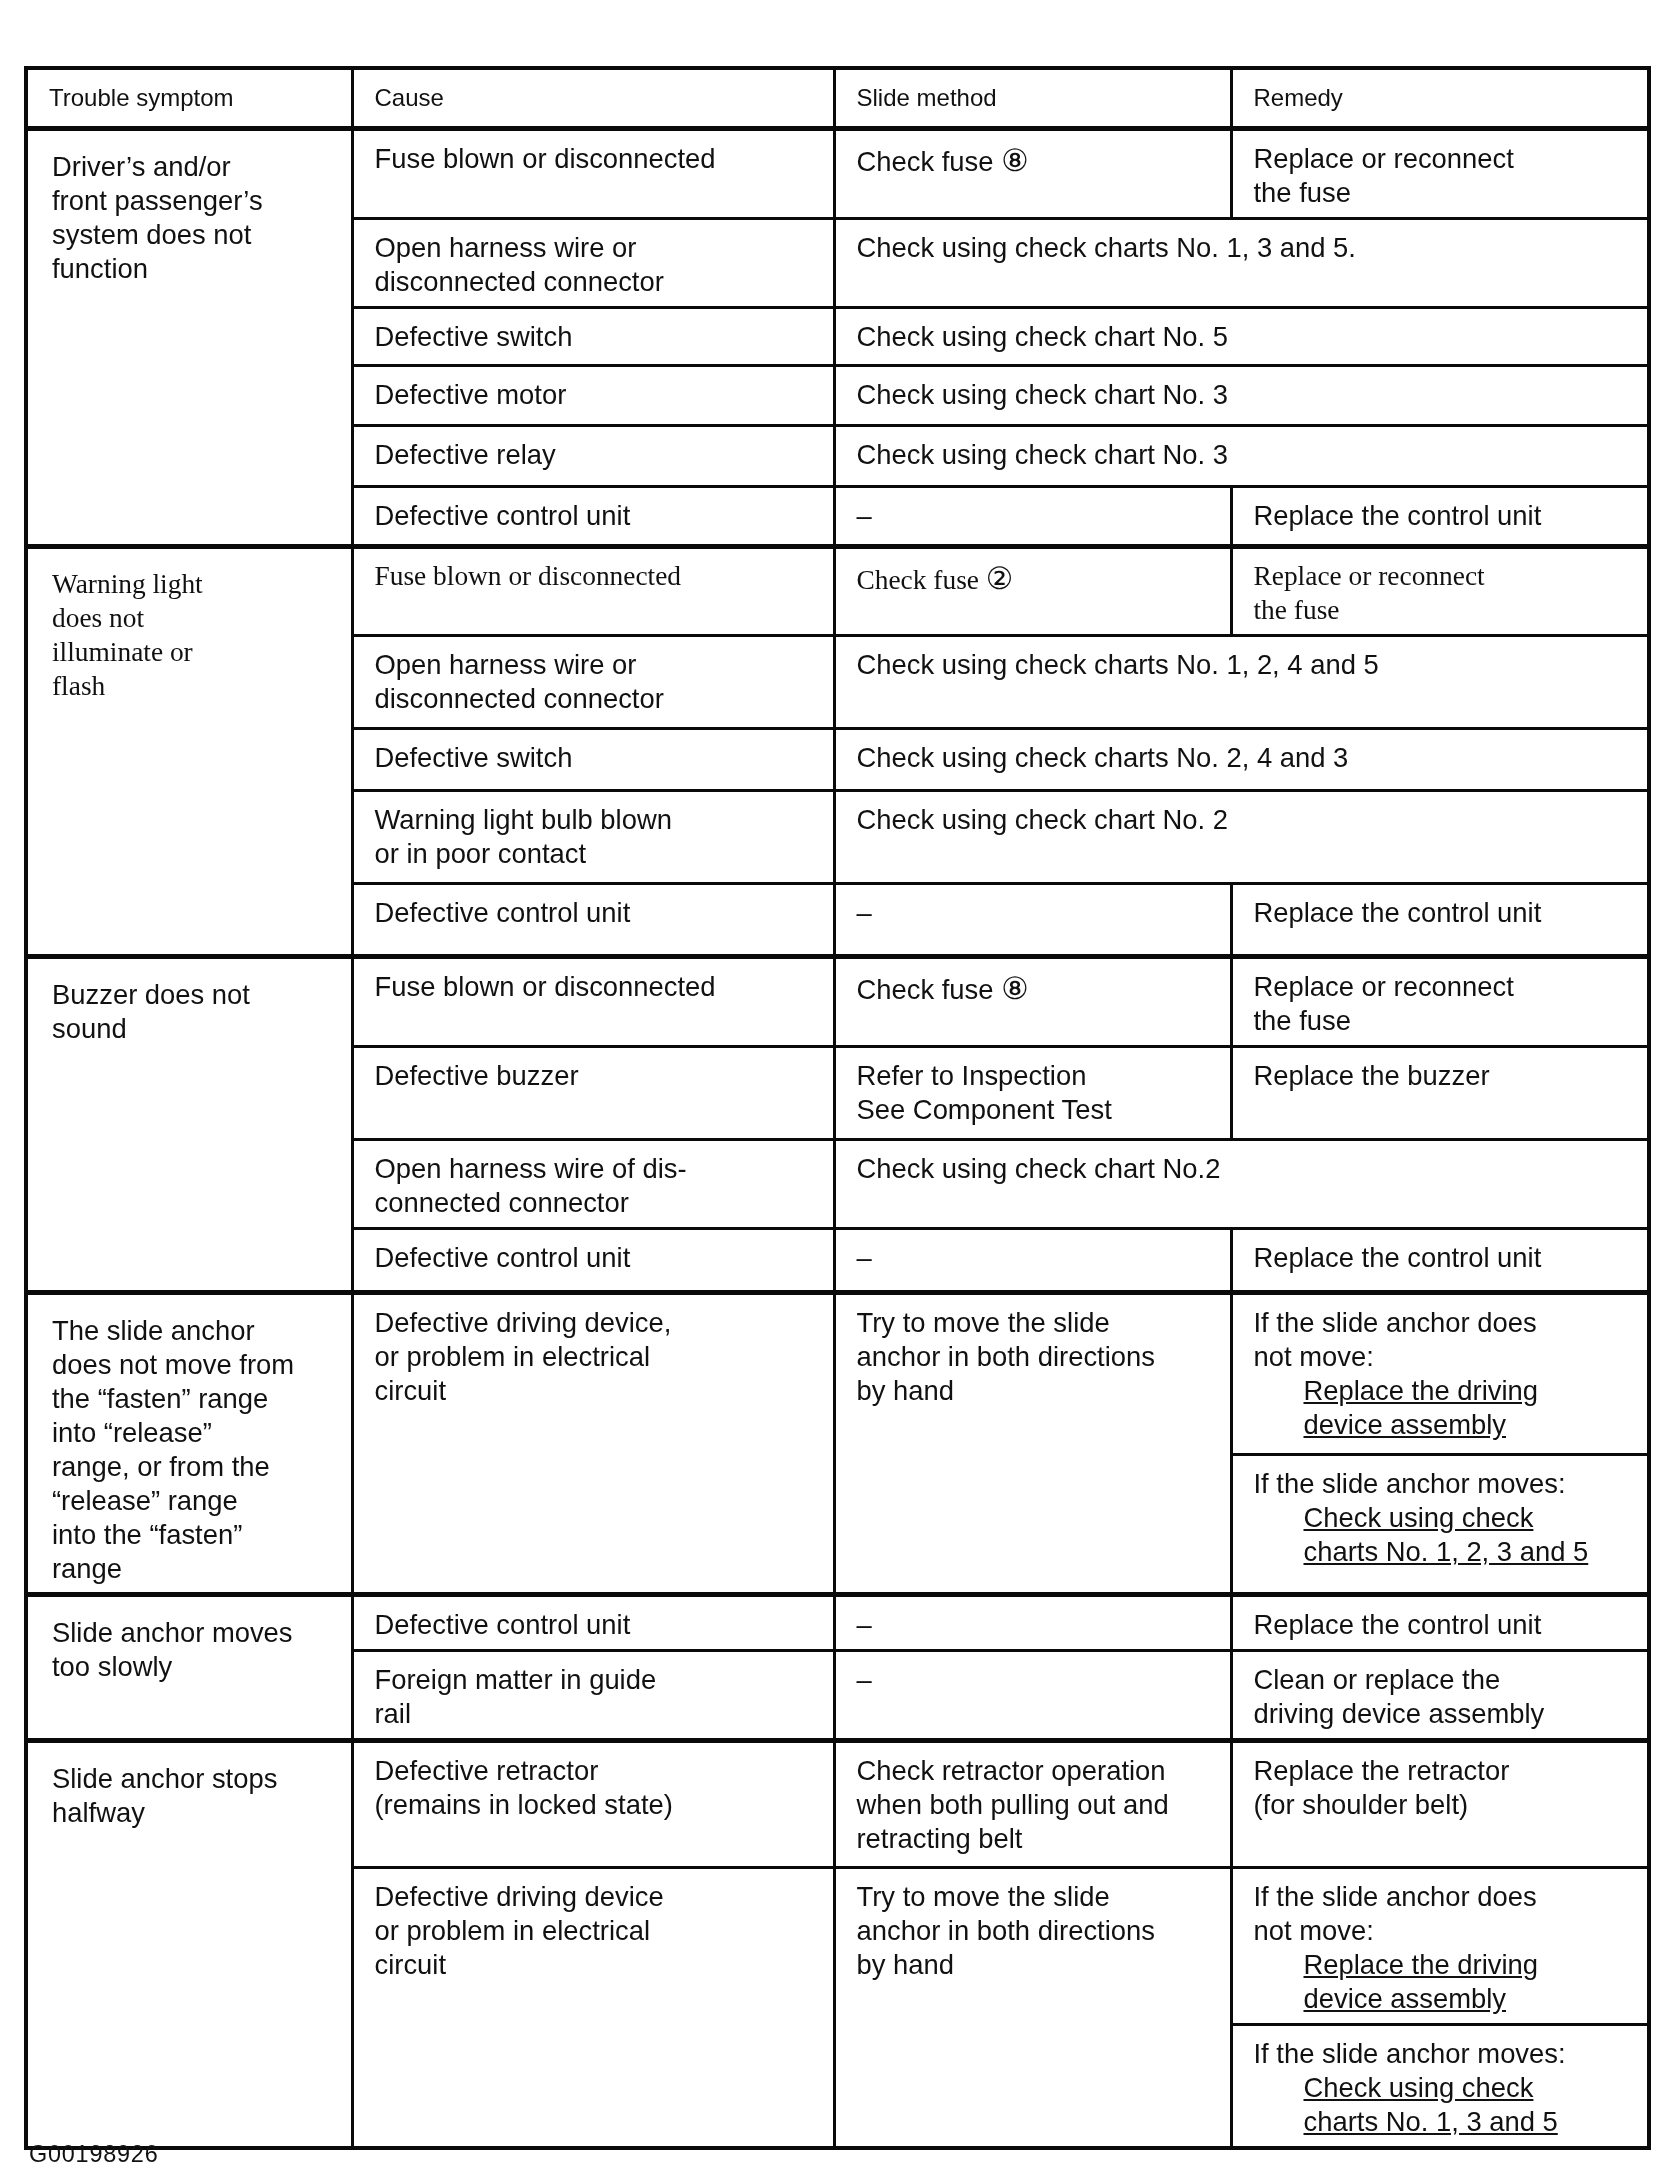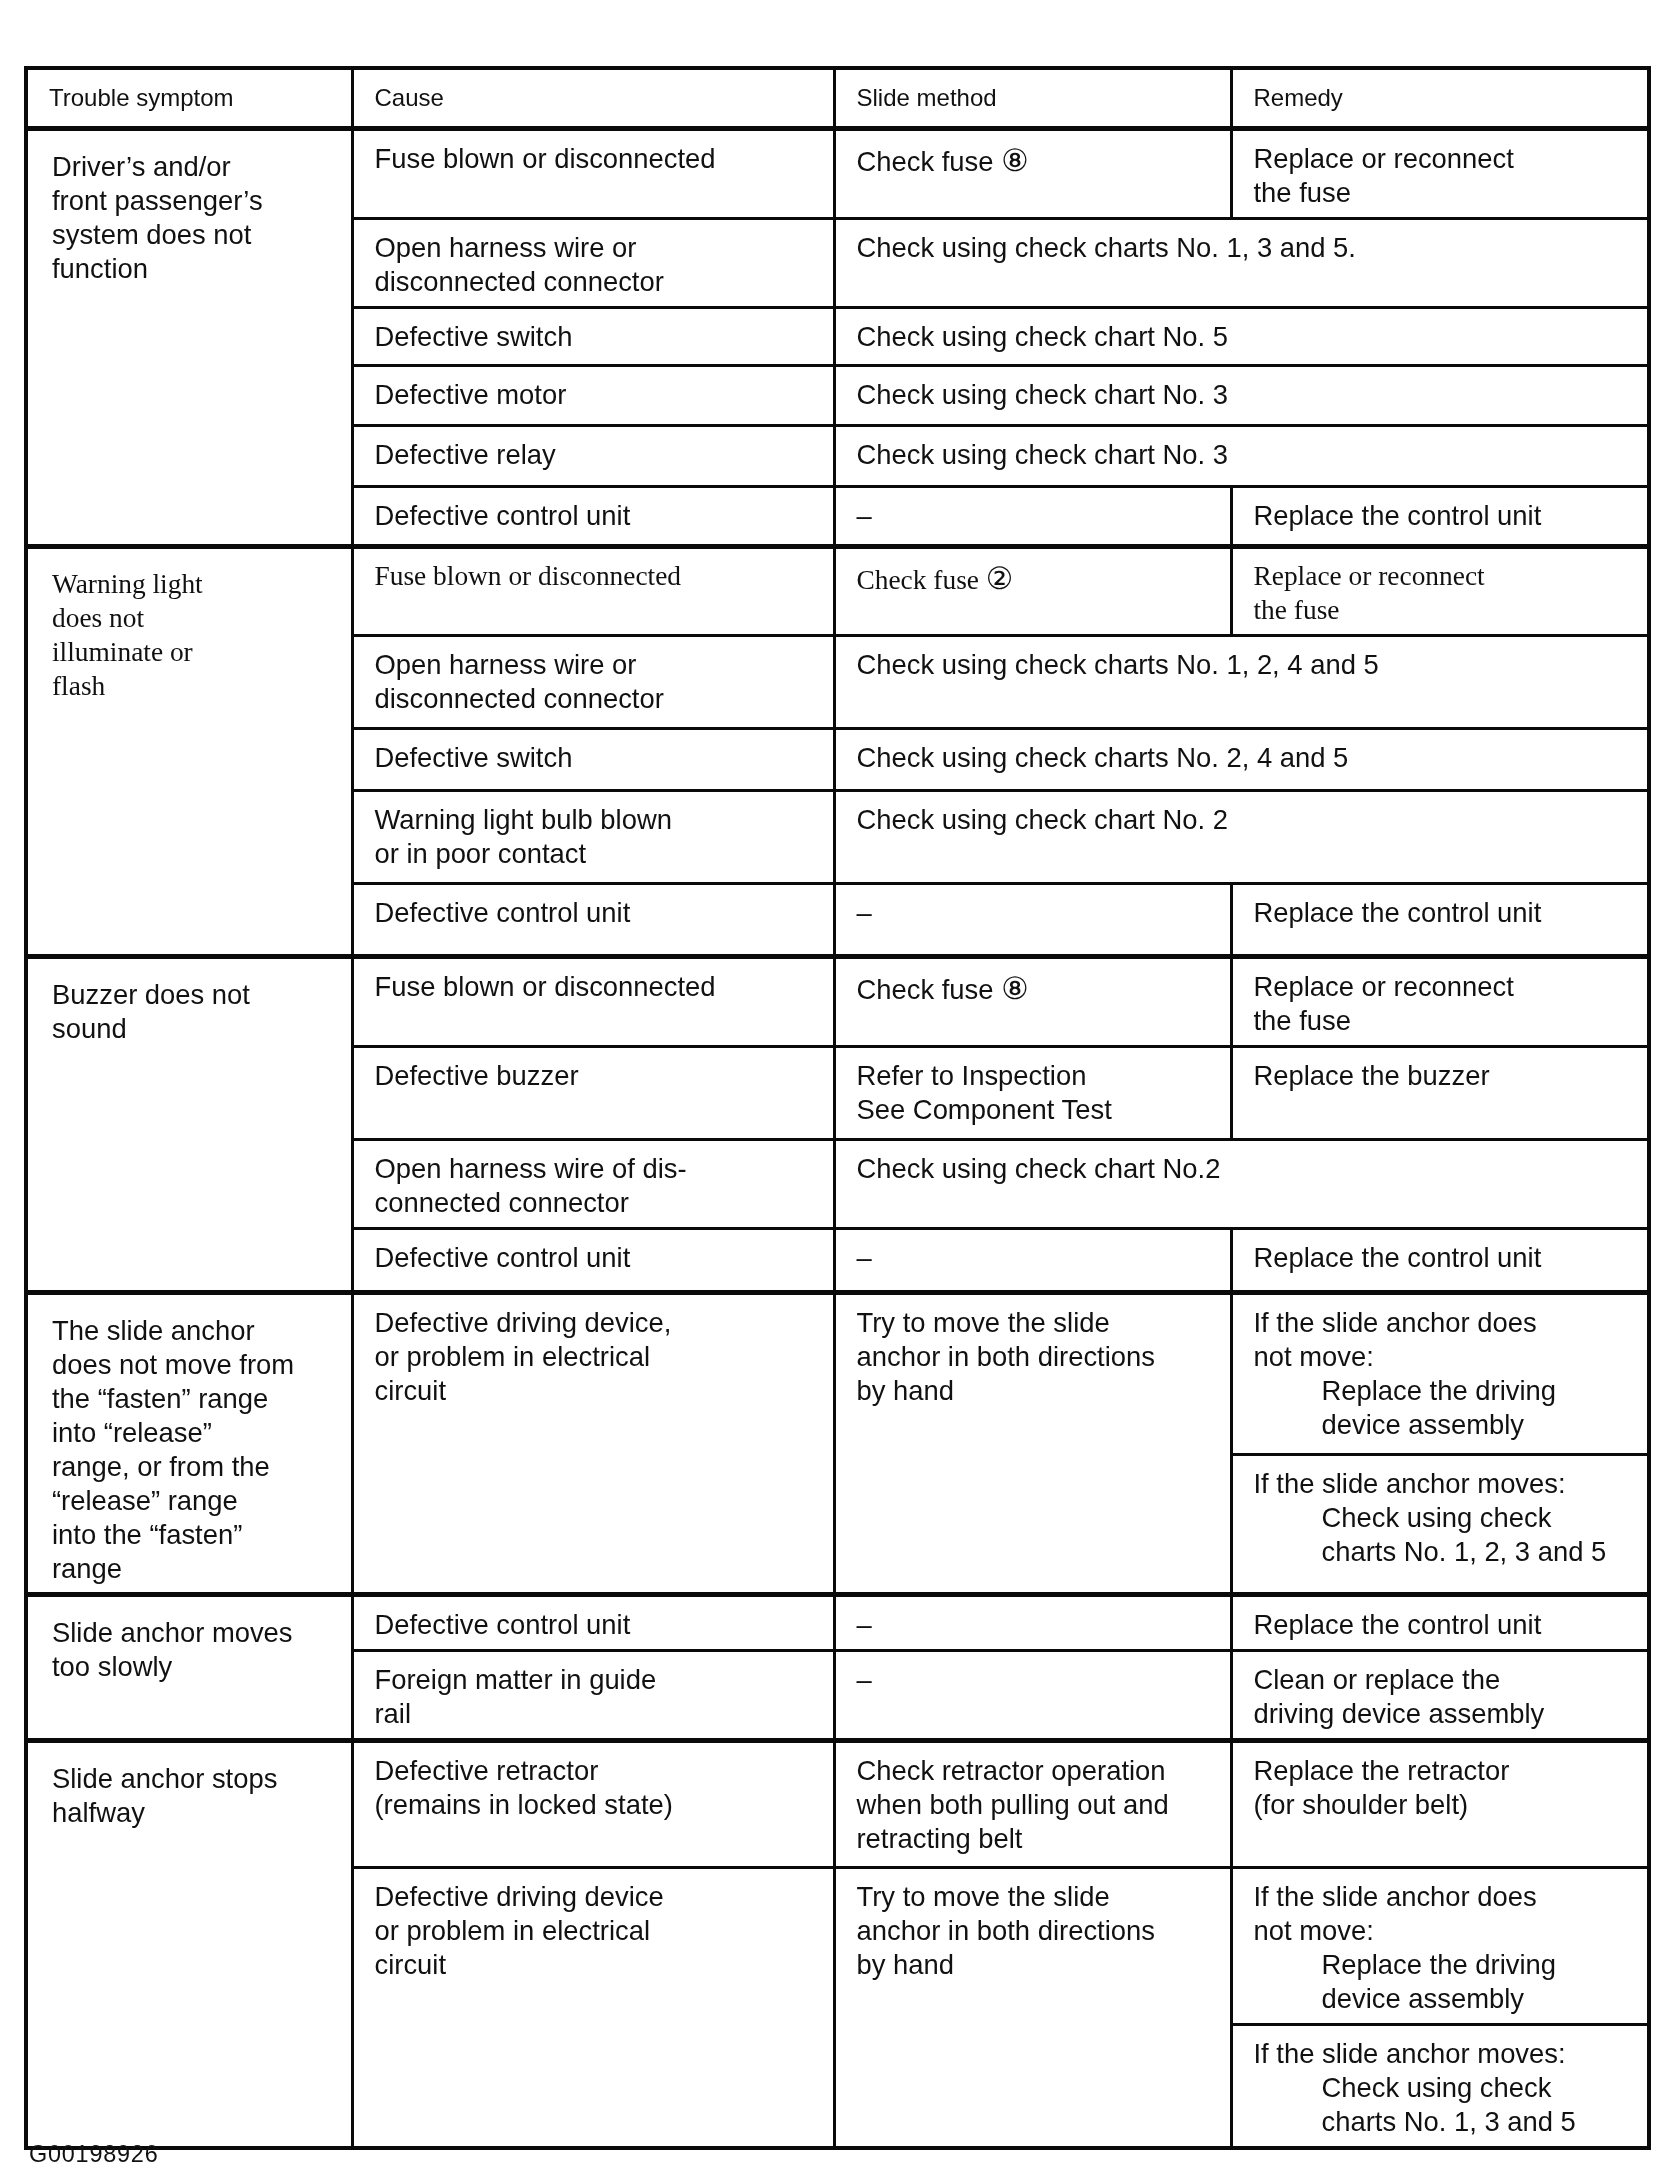--- a/index.html
+++ b/index.html
@@ -41,21 +41,21 @@
     padding-top: 13px;
   }
   tr.grp > td {
     border-top: 5.6px solid #0a0a0a;
   }
   td.symptom {
     padding-top: 19.3px;
     padding-left: 24px;
   }
   .r-header { white-space: pre-line; }
-  .r-detail { white-space: pre-line; margin-left: 68px; }
+  .r-detail { white-space: pre-line; margin-left: 50px; text-decoration: underline; }
   .cn { font-size: 1.12em; }
   #footer-code {
     position: absolute;
     left: 29px;
     top: 2141px;
     font-size: 23.4px;
     letter-spacing: 0.8px;
     color: #111111;
   }
 </style>
@@ -120,21 +120,21 @@
         <td>Replace or reconnect
 the fuse</td>
       </tr>
       <tr style="height: 93px;">
         <td>Open harness wire or
 disconnected connector</td>
         <td colspan="2">Check using check charts No. 1, 2, 4 and 5</td>
       </tr>
       <tr style="height: 62px;">
         <td>Defective switch</td>
-        <td colspan="2">Check using check charts No. 2, 4 and 5</td>
+        <td colspan="2">Check using check charts No. 2, 4 and 3</td>
       </tr>
       <tr style="height: 93px;">
         <td>Warning light bulb blown
 or in poor contact</td>
         <td colspan="2">Check using check chart No. 2</td>
       </tr>
       <tr style="height: 73px;">
         <td>Defective control unit</td>
         <td>–</td>
         <td>Replace the control unit</td>

